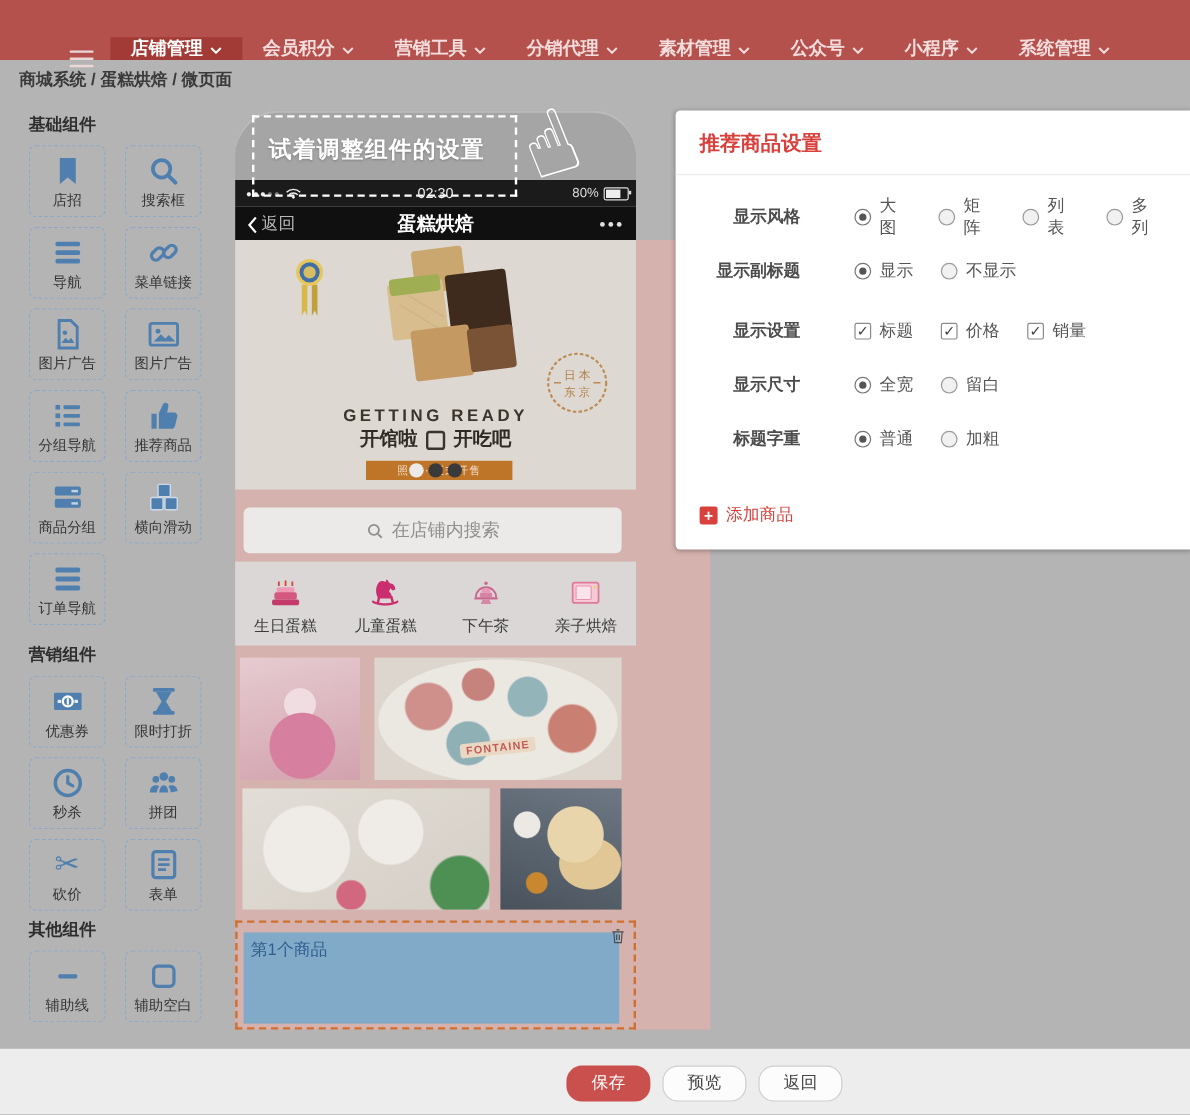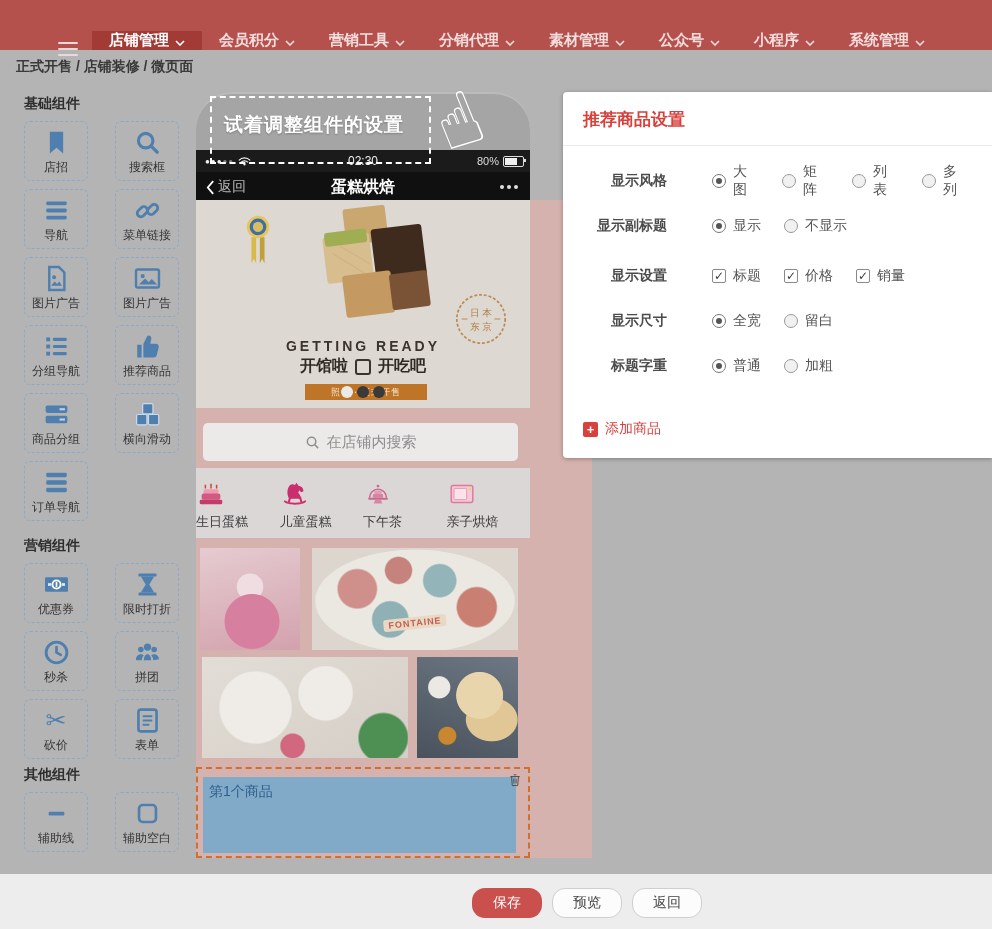--- a/index.html
+++ b/index.html
@@ -11,21 +11,21 @@
   .burger{width:48px;display:flex;align-items:center;justify-content:center;cursor:pointer;}
   .burger i{display:block;width:20px;height:2.5px;background:#ecd8d6;border-radius:1px;box-shadow:0 6px 0 #ecd8d6,0 -6px 0 #ecd8d6;}
   .navitem{display:flex;align-items:center;gap:6px;padding:0 17px;font-size:15px;font-weight:bold;color:#f3dedd;cursor:pointer;}
   .navitem.active{background:#a23a36;color:#fff;}
   .chev{display:inline-block;}
   .breadcrumb{position:absolute;left:16px;top:58px;font-size:14px;font-weight:bold;color:#3a3a3a;}
 
   
   .cgroup{position:absolute;left:24px;width:148px;}
   .ghead{font-size:14px;font-weight:bold;color:#2e2e2e;margin-bottom:8px;}
-  .cgrid{display:grid;grid-template-columns:64px 64px;gap:8px 27px;}
+  .cgrid{display:grid;grid-template-columns:64px 64px;gap:8px 16px;}
   .citem{width:64px;height:60px;border:1px dashed #8aa9c9;border-radius:6px;display:flex;flex-direction:column;
          align-items:center;justify-content:center;cursor:pointer;box-sizing:border-box;}
   .cicon{height:32px;display:flex;align-items:center;justify-content:center;}
   .cicon svg{width:29px;height:29px;}
   .glyph{font-size:25px;color:#4f7fae;line-height:1;}
   .clabel{font-size:12px;color:#353535;margin-top:1px;white-space:nowrap;}
 
   
   .phone{position:absolute;left:196px;top:92px;width:334px;height:766px;}
   .phead{position:absolute;left:0;top:0;width:334px;height:58px;background:#a5a5a5;border-radius:36px 36px 0 0;box-shadow:inset 0 2px 0 rgba(255,255,255,.25);}
@@ -64,21 +64,21 @@
   .dots{position:absolute;left:0;right:0;top:186px;display:flex;justify-content:center;gap:4px;z-index:2;}
   .dots i{width:12px;height:12px;border-radius:50%;background:#3a3a3a;display:block;}
   .dots i.cur{background:#eceae8;}
 
   .searchsec{position:absolute;left:0;top:208px;width:334px;height:60px;cursor:pointer;}
   .searchbar{position:absolute;left:7px;top:15px;width:315px;height:38px;background:#eceae9;border-radius:5px;
              display:flex;align-items:center;justify-content:center;gap:7px;}
   .searchbar span{color:#8f8f8f;font-size:15px;}
 
   .cats{position:absolute;left:0;top:268px;width:334px;height:70px;background:#dad7d6;display:flex;cursor:pointer;}
-  .cat{flex:1;display:flex;flex-direction:column;justify-content:center;padding-top:4px;}
+  .cat{flex:1;display:flex;flex-direction:column;align-items:center;justify-content:center;padding-top:4px;}
   .cat svg{width:30px;height:30px;}
   .cat span{font-size:13px;color:#3d3d3d;margin-top:4px;}
 
   .gallery{position:absolute;left:0;top:338px;width:334px;height:230px;cursor:pointer;}
   .ph{position:absolute;}
   .ph1{left:4px;top:10px;width:100px;height:102px;
        background:radial-gradient(circle at 52% 72%,#d77f9f 0 30%,rgba(0,0,0,0) 31%),
                   radial-gradient(circle at 50% 38%,#efdde2 0 16%,rgba(0,0,0,0) 17%),
                   linear-gradient(165deg,#e6cbd1,#d2a2ae);}
   .ph2{left:116px;top:10px;width:206px;height:102px;
@@ -190,21 +190,21 @@
           </svg></span>
     </div>
     <div class="navitem">
       <span>系统管理</span>
       <span class="chev"><svg width="10" height="6" viewBox="0 0 10 6">
             <path d="M1 1l4 4 4-4" fill="none" stroke="currentColor" stroke-width="1.6"></path>
           </svg></span>
     </div>
   </div>
 
-  <div class="breadcrumb">正式开售 / 店铺装修 / 微页面</div>
+  <div class="breadcrumb">商城系统 / 蛋糕烘焙 / 微页面</div>
 
   <div class="cgroup" style="top:95px">
     <div class="ghead">基础组件</div>
     <div class="cgrid">
       <div class="citem">
         <span class="cicon">
             <svg viewBox="0 0 24 24">
               <path d="M6.5 3h11v18l-5.5-4.6L6.5 21z" fill="#4f7fae"></path>
             </svg>
           </span>

